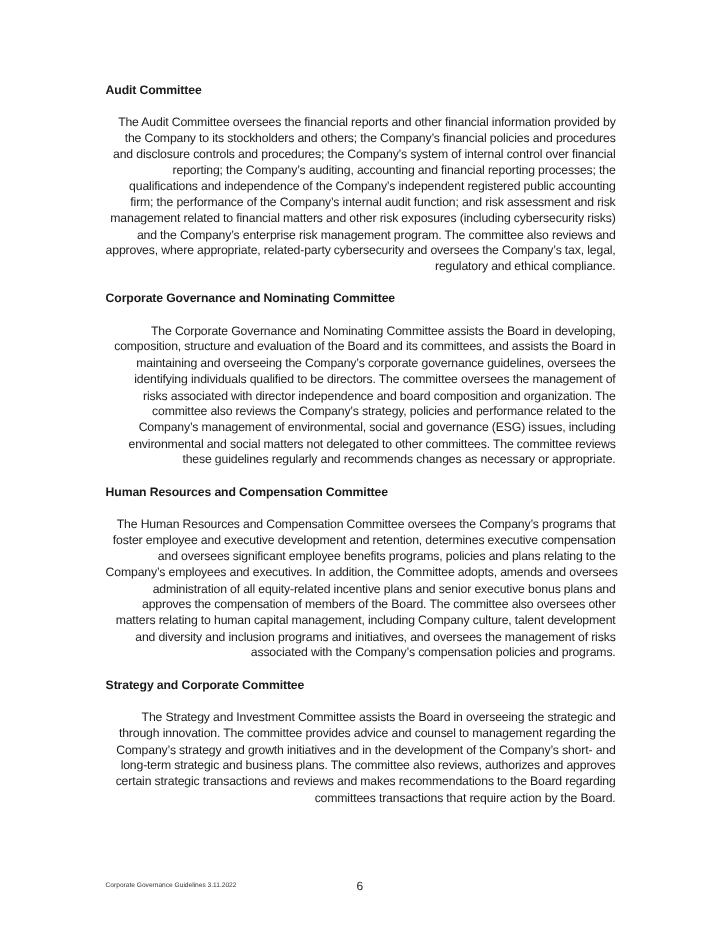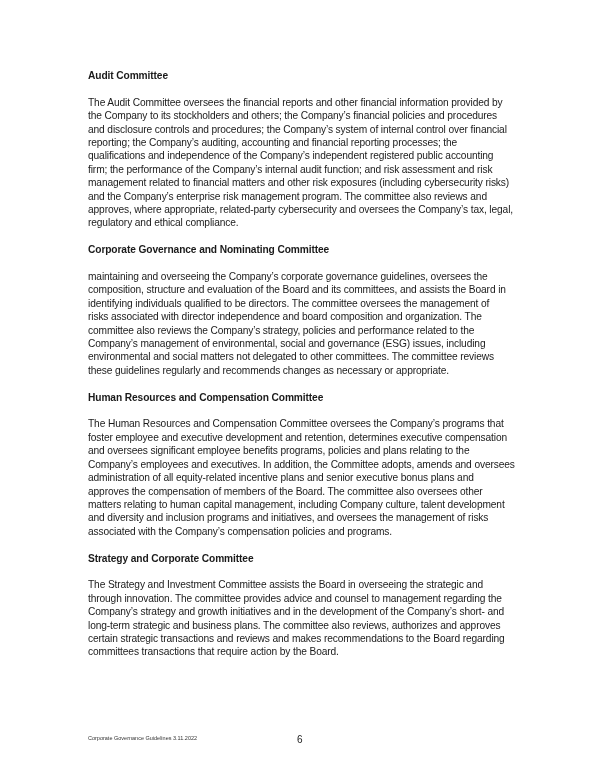--- a/index.html
+++ b/index.html
@@ -7,21 +7,21 @@
     .page {
       position: absolute; left: 0; top: 0; width: 576px; height: 776px; background: #ffffff;
       color: #1a1a1a; font-family: "Liberation Sans", sans-serif;
     }
     .content { position: absolute; left: 88px; top: 69px; width: 425px; }
     .section-heading {
       font-weight: bold; font-size: 10.2px; line-height: 13.4px; margin: 0 0 13.4px 0;
       letter-spacing: -0.1px;
     }
     .section-body {
-      font-size: 10.2px; line-height: 13.4px; margin: 0 0 13.4px 0; letter-spacing: -0.12px;
+      font-size: 10.2px; line-height: 13.4px; margin: 0 0 13.4px 0; letter-spacing: -0.12px; text-align: right;
     }
     .line { display: block; white-space: nowrap; }
     .footer-text {
       position: absolute; left: 88px; top: 735px; font-size: 5.5px; color: #333;
     }
     .page-number {
       position: absolute; left: 297px; top: 734px; font-size: 10px; color: #222;
     }
   </style>
 </head>
@@ -37,22 +37,23 @@
         <span class="line">reporting; the Company’s auditing, accounting and financial reporting processes; the</span>
         <span class="line">qualifications and independence of the Company’s independent registered public accounting</span>
         <span class="line">firm; the performance of the Company’s internal audit function; and risk assessment and risk</span>
         <span class="line">management related to financial matters and other risk exposures (including cybersecurity risks)</span>
         <span class="line">and the Company’s enterprise risk management program. The committee also reviews and</span>
         <span class="line">approves, where appropriate, related-party cybersecurity and oversees the Company’s tax, legal,</span>
         <span class="line">regulatory and ethical compliance.</span>
       </div>
       <div class="section-heading">Corporate Governance and Nominating Committee</div>
       <div class="section-body">
+        <span class="line">The Corporate Governance and Nominating Committee assists the Board in developing,</span>
+        <span class="line">composition, structure and evaluation of the Board and its committees, and assists the Board in</span>
         <span class="line">maintaining and overseeing the Company’s corporate governance guidelines, oversees the</span>
-        <span class="line">composition, structure and evaluation of the Board and its committees, and assists the Board in</span>
         <span class="line">identifying individuals qualified to be directors. The committee oversees the management of</span>
         <span class="line">risks associated with director independence and board composition and organization. The</span>
         <span class="line">committee also reviews the Company’s strategy, policies and performance related to the</span>
         <span class="line">Company’s management of environmental, social and governance (ESG) issues, including</span>
         <span class="line">environmental and social matters not delegated to other committees. The committee reviews</span>
         <span class="line">these guidelines regularly and recommends changes as necessary or appropriate.</span>
       </div>
       <div class="section-heading">Human Resources and Compensation Committee</div>
       <div class="section-body">
         <span class="line">The Human Resources and Compensation Committee oversees the Company’s programs that</span>

